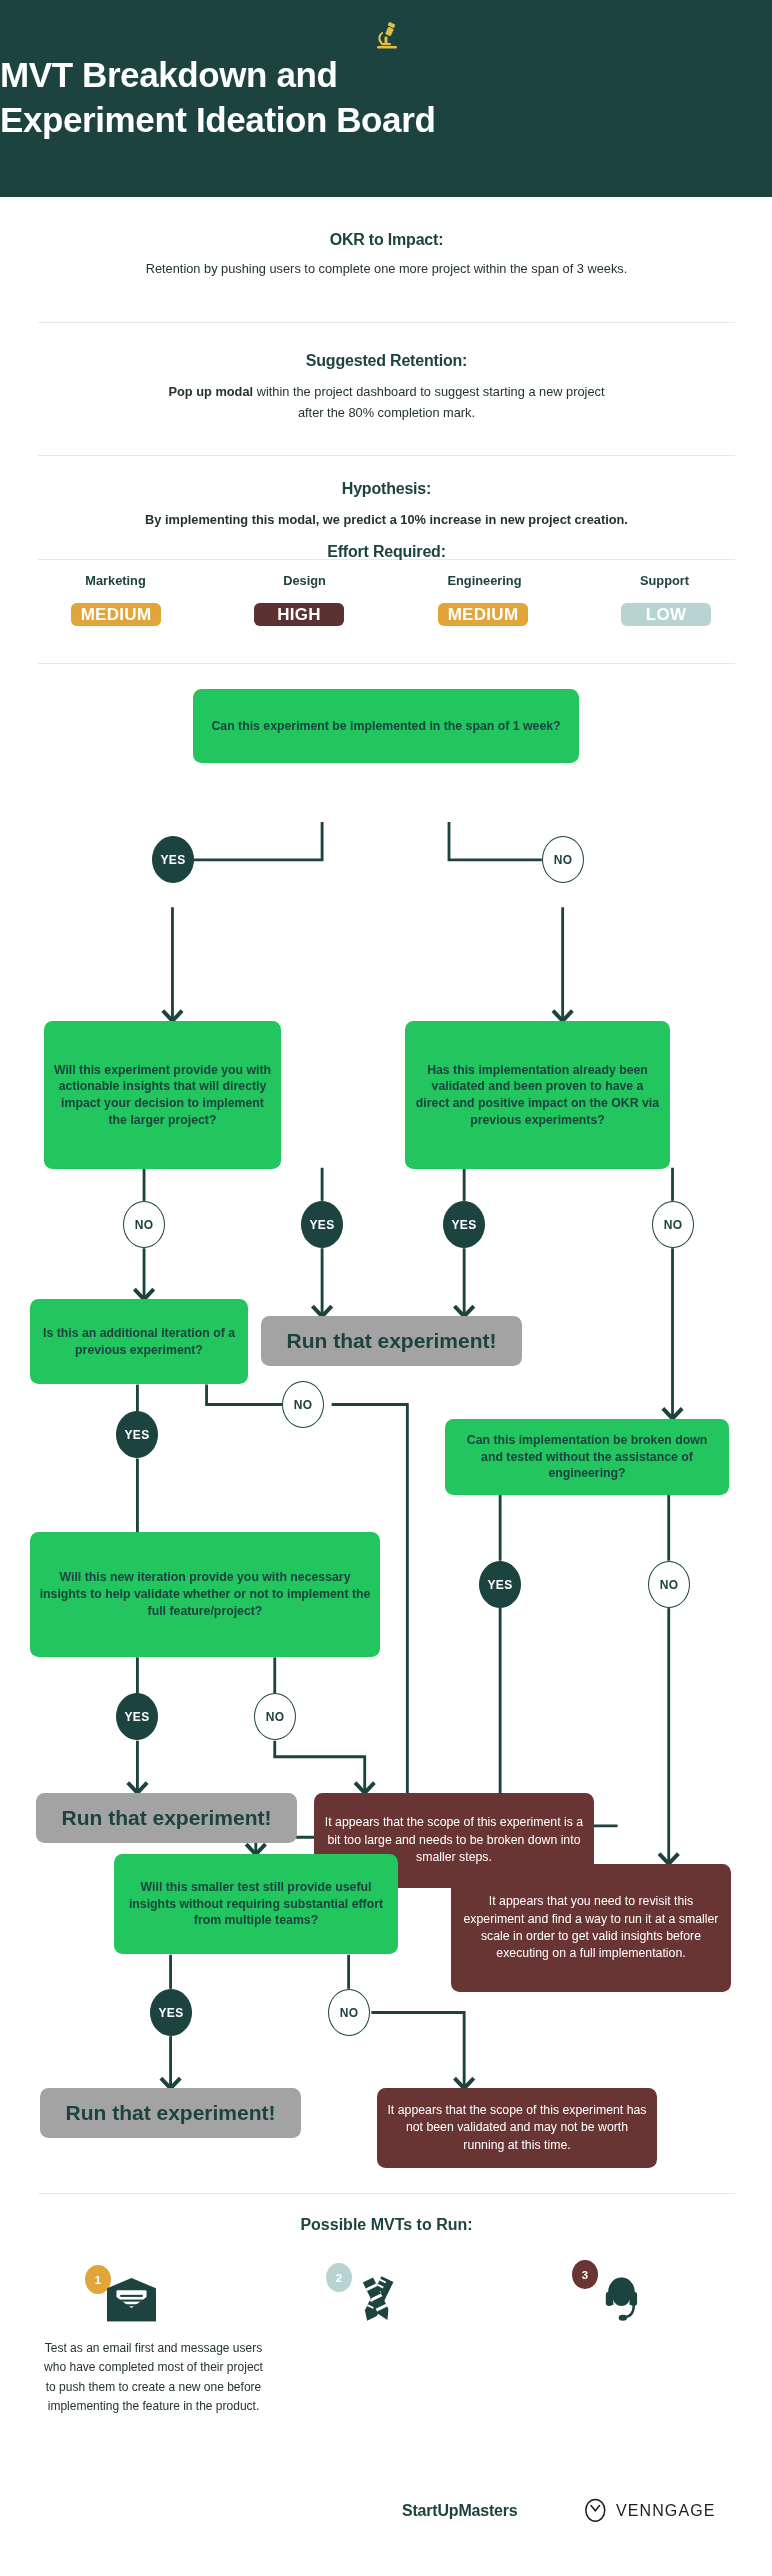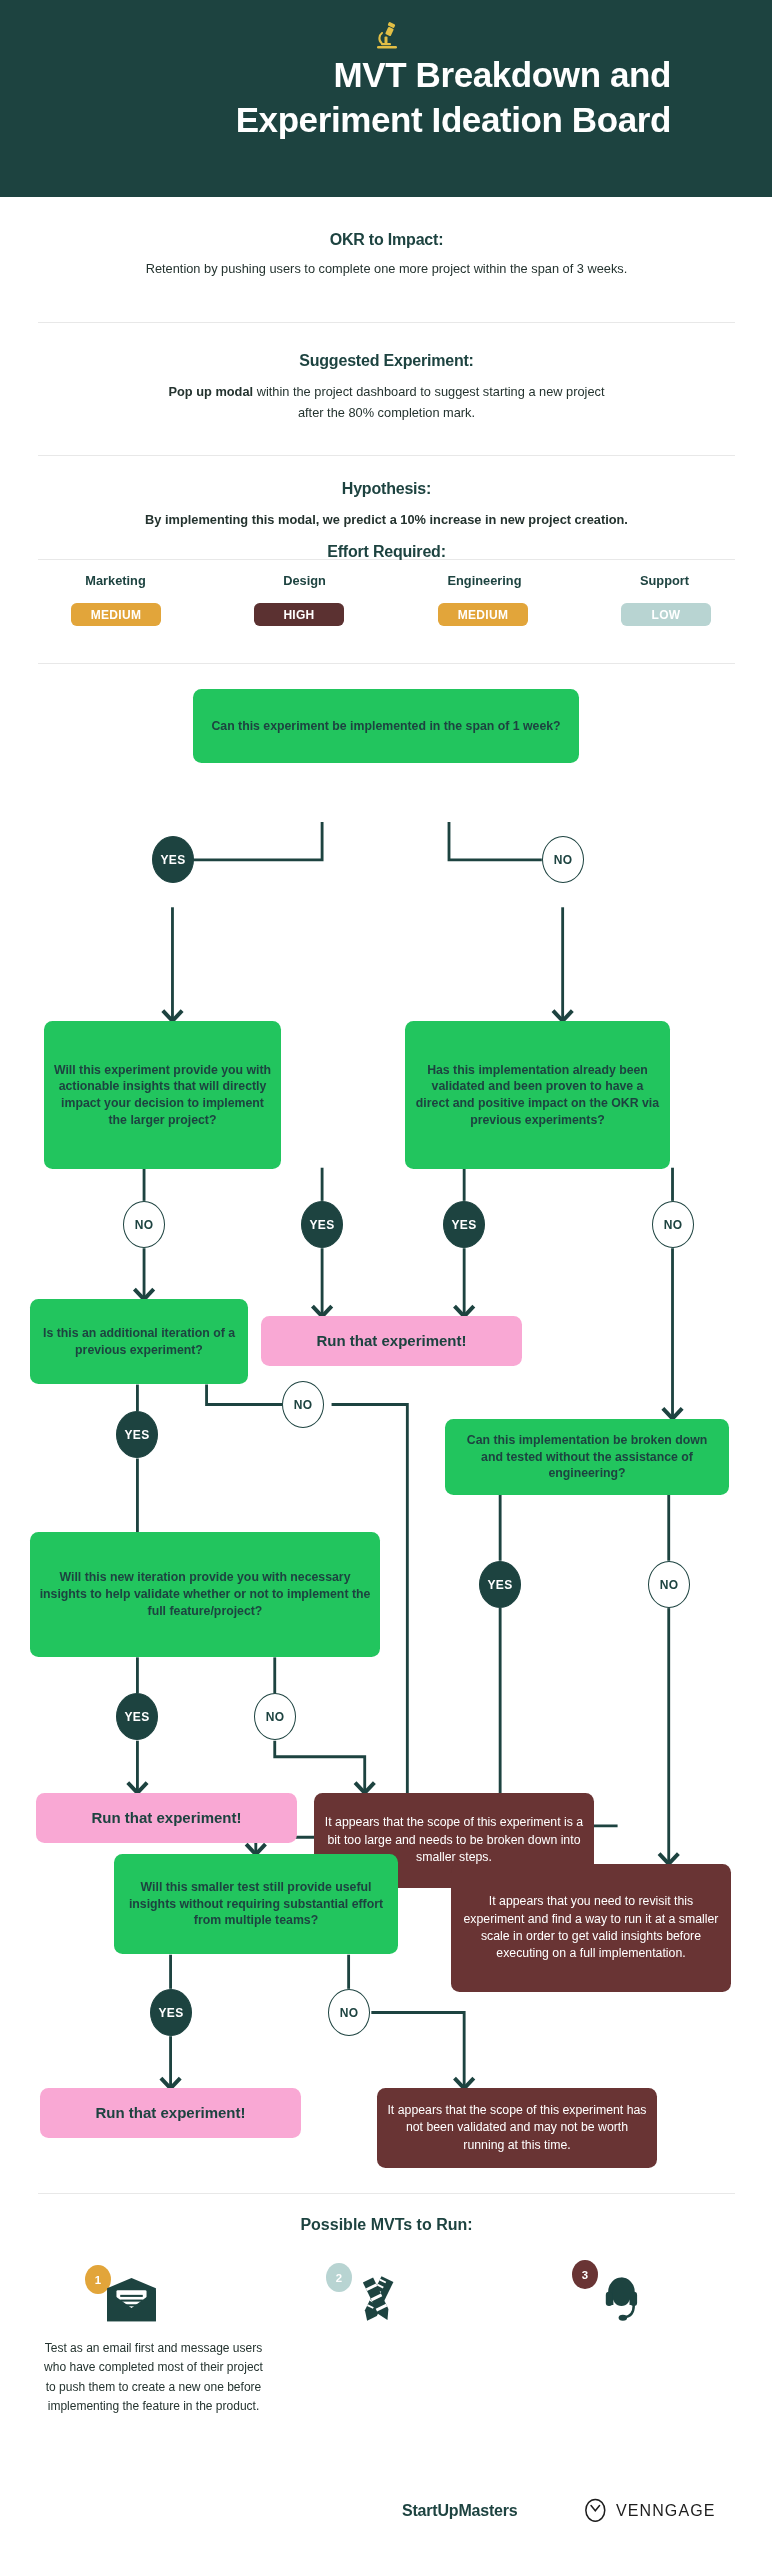--- a/index.html
+++ b/index.html
@@ -27,21 +27,21 @@
   .header-icon {
     position: absolute;
     left: 50%; top: 19px;
     transform: translateX(-50%);
     width: 32px; height: 32px;
   }
   .header-title {
     position: absolute;
     left: 0; top: 53px;
     width: 671px;
-    text-align: right;
+    text-align: left;
     color: #ffffff;
     font-size: 35px;
     font-weight: bold;
     line-height: 1.28;
     letter-spacing: -0.4px;
   }
 
   
   .sec { position: absolute; left: 0; width: 773px; text-align: center; }
   .sec-head {
@@ -73,21 +73,21 @@
     color: #1d4340;
     font-size: 12.8px;
     font-weight: bold;
     text-align: center;
   }
   .pill {
     position: absolute;
     height: 23px;
     border-radius: 5.7px;
     color: #ffffff;
-    font-size: 12px;
+    font-size: 17px;
     font-weight: bold;
     letter-spacing: 0.3px;
     display: flex;
     align-items: center;
     justify-content: center;
   }
 
   
   .fc { position: absolute; left: 0; top: 0; width: 773px; height: 2576px; pointer-events: none; }
 
@@ -101,23 +101,23 @@
     padding: 7.6px 9.5px;
     line-height: 1.36;
   }
   .q-node {
     background: #22c55e;
     color: #1d4340;
     font-size: 12.3px;
     font-weight: bold;
   }
   .run-node {
-    background: #f9a8d4;
-    color: #1d4340;
-    font-size: 15px;
+    background: #a3a3a3;
+    color: #1d4340;
+    font-size: 21px;
     font-weight: bold;
   }
   .warn-node {
     background: #693434;
     color: #ffffff;
     font-size: 12.3px;
     font-weight: normal;
     line-height: 1.42;
   }
 
@@ -208,21 +208,21 @@
     <div class="header-title">
       <div>MVT Breakdown and</div>
       <div>Experiment Ideation Board</div>
     </div>
   </div>
 
   <div class="sec sec-head" style="top:231px;">OKR to Impact:</div>
   <div class="sec sec-body" style="top:259px;">Retention by pushing users to complete one more project within the span of 3 weeks.</div>
   <div class="divider" style="top:322px;"></div>
 
-  <div class="sec sec-head" style="top:352px;">Suggested Experiment:</div>
+  <div class="sec sec-head" style="top:352px;">Suggested Retention:</div>
   <div class="sec sec-body bold" style="top:382px;">
     <span class="b">Pop up modal</span><span style="font-weight:normal"> within the project dashboard to suggest starting a new project</span>
   </div>
   <div class="sec sec-body" style="top:403px;">after the 80% completion mark.</div>
   <div class="divider" style="top:455px;"></div>
 
   <div class="sec sec-head" style="top:480px;">Hypothesis:</div>
   <div class="sec sec-body bold" style="top:510px;">By implementing this modal, we predict a 10% increase in new project creation.</div>
   <div class="divider" style="top:559px;"></div>
 

